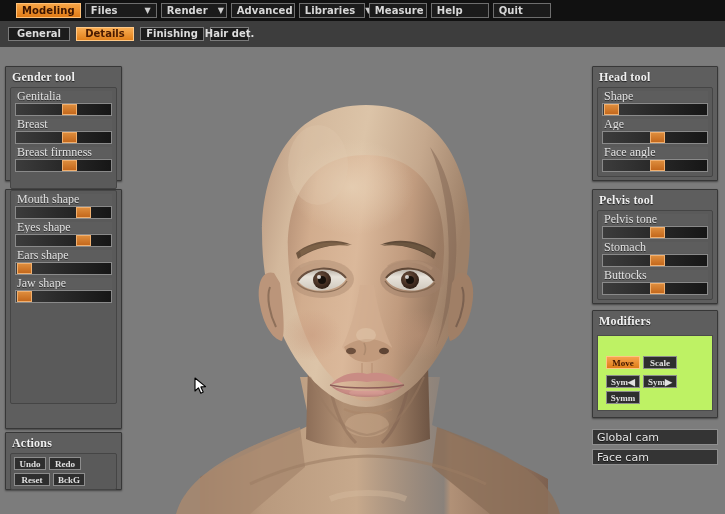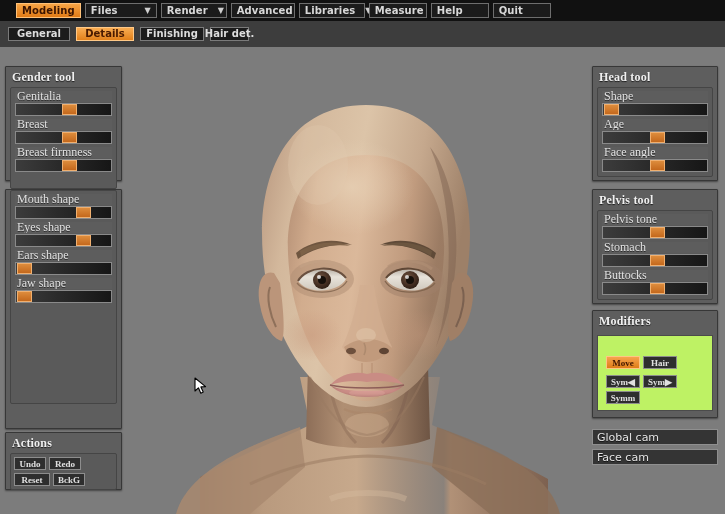--- a/index.html
+++ b/index.html
@@ -502,21 +502,21 @@
   </div>
 
   <div class="panel" style="left:592px;top:310px;width:126px;height:108px;">
     <div class="panel-title">Modifiers</div>
     <div class="mod-inner">
       <div class="btn-grid" style="width:104px;">
         <div class="pbtn w-mod active">
           <span>Move</span>
         </div>
         <div class="pbtn w-mod">
-          <span>Hair</span>
+          <span>Scale</span>
         </div>
         <div style="flex-basis:100%;height:0"></div>
         <div class="pbtn w-sym">
           <span>Sym◀</span>
         </div>
         <div class="pbtn w-sym">
           <span>Sym▶</span>
         </div>
         <div class="pbtn w-sym">
           <span>Symm</span>

